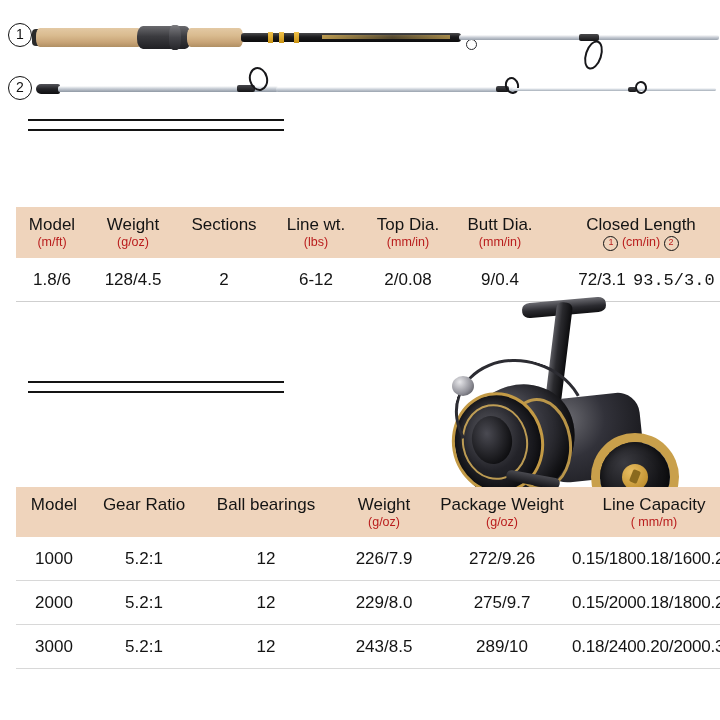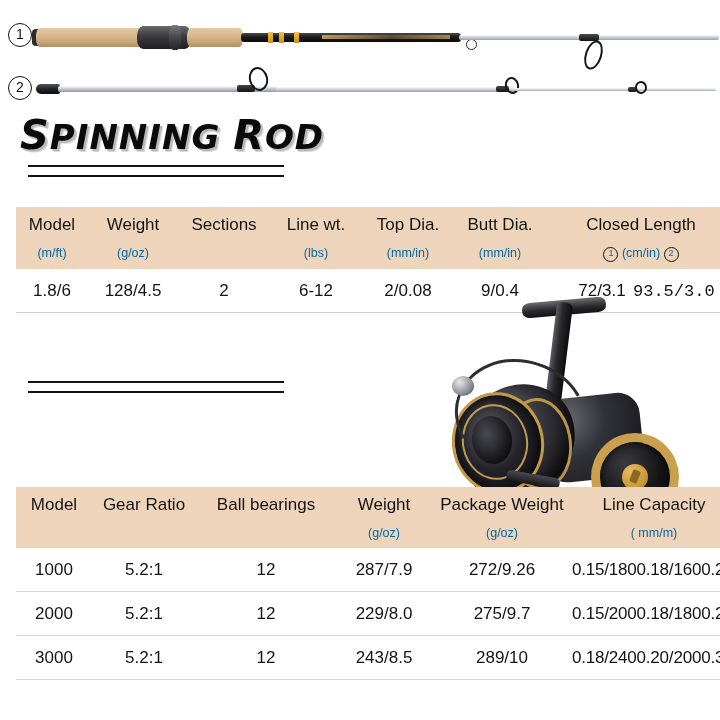--- a/index.html
+++ b/index.html
@@ -265,22 +265,22 @@
     font-weight: 400;
     font-size: 17px;
     color: #141414;
     text-align: center;
     vertical-align: top;
     line-height: 1.18;
   }
   .spec-table th .sub {
     display: block;
     font-size: 12.5px;
-    margin-top: 11px;
-    color: #0369a1;
+    margin-top: 0;
+    color: #b91c1c;
   }
   .spec-table td {
     padding: 12px 0 11px;
     font-size: 17px;
     color: #141414;
     text-align: center;
     border-bottom: 1.4px solid #d8d8d8;
   }
   .table-rod tbody tr td { border-bottom: 1.4px solid #cfcfcf; margin-left: 12px; }
   .cap-cell { font-size: 13.5px; letter-spacing: -0.2px; }
@@ -334,21 +334,20 @@
     <div class="g-foot gf-b"></div>
     <div class="g-ring-up gr-b"></div>
     <div class="blank2c"></div>
     <div class="g-foot gf-c"></div>
     <div class="g-ring-up gr-c"></div>
 
   </div>
 </div>
 
 <div class="title-block title-rod">
-  <h1 class="deco-title"><span class="cap">S</span><span>PINNING</span>&nbsp;<span class="cap">R</span><span>OD</span></h1>
   <div class="rules">
     <div class="rule"></div>
     <div class="rule"></div>
   </div>
 </div>
 
 <table class="spec-table table-rod">
   <colgroup>
     <col style="width:72px">
       <col style="width:90px">
@@ -462,21 +461,21 @@
         <span>Line Capacity</span>
         <span class="sub">( mm/m)</span>
       </th>
     </tr>
   </thead>
   <tbody>
     <tr>
       <td>1000</td>
       <td>5.2:1</td>
       <td>12</td>
-      <td>287/7.9</td>
+      <td>226/7.9</td>
       <td>272/9.26</td>
       <td class="cap-cell"><span>0.15/180</span><span>0.18/160</span><span>0.24/100</span></td>
     </tr>
     <tr>
       <td>2000</td>
       <td>5.2:1</td>
       <td>12</td>
       <td>229/8.0</td>
       <td>275/9.7</td>
       <td class="cap-cell"><span>0.15/200</span><span>0.18/180</span><span>0.28/100</span></td>

